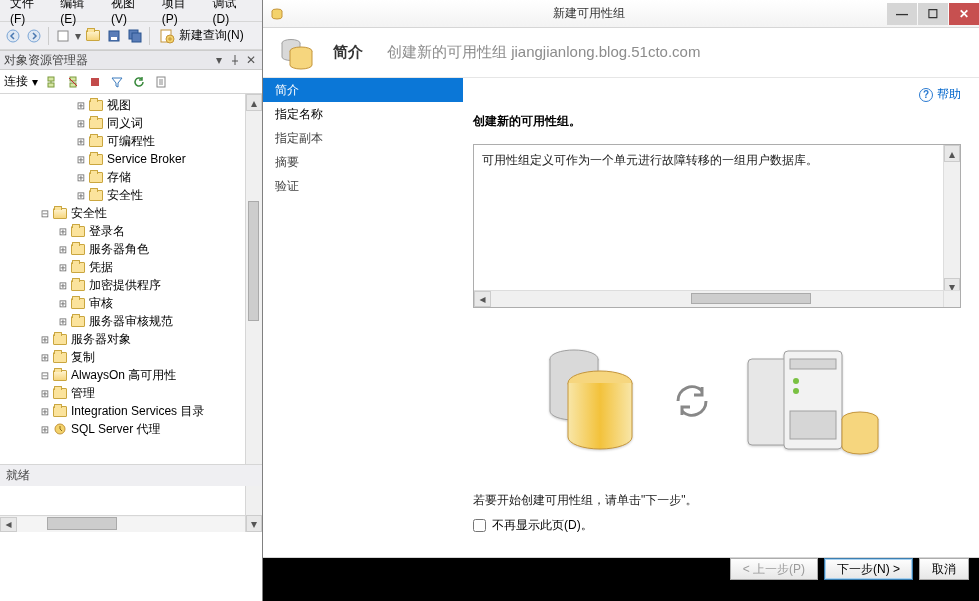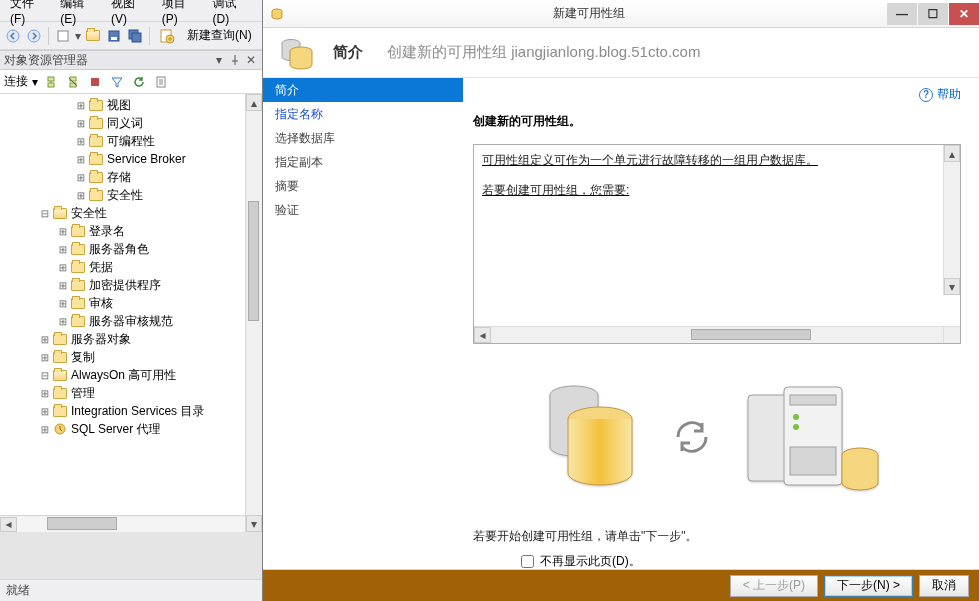--- a/index.html
+++ b/index.html
@@ -1,25 +1,25 @@
 <!DOCTYPE html>
 <html><head>
 <meta charset="utf-8">
 <style>
 * { margin:0; padding:0; box-sizing:border-box; font-family:"Microsoft YaHei","Segoe UI",Tahoma,sans-serif; font-size:12px; }
 body { width:979px; height:601px; overflow:hidden; background:#fff; position:relative; }
 
 
-.ssms { position:absolute; left:0; top:0; width:262px; height:601px; background:#e5e5e5; }
+.ssms { position:absolute; left:0; top:0; width:262px; height:486px; background:#fde047; }
 .menubar { height:22px; display:flex; align-items:center; gap:4px; padding:2px 6px; background:#efeff2; border-bottom:1px solid #d6d6d6; }
 .menubar span { padding:1px 4px; cursor:default; }
 .toolbar { height:28px; display:flex; align-items:center; gap:3px; padding:0 4px; background:#efeff2; border-bottom:1px solid #d6d6d6; }
 .tb-btn { width:18px; height:18px; display:flex; align-items:center; justify-content:center; }
 .tb-sep { width:1px; height:18px; background:#ccc; margin:0 2px; }
-.newquery { display:flex; align-items:center; gap:12px; padding:0 4px; }
+.newquery { display:flex; align-items:center; gap:4px; padding:0 4px; }
 
 .panel-header { height:20px; background:#e8e8ec; border-top:1px solid #ccc; border-bottom:1px solid #ccc; display:flex; align-items:center; padding:0 4px; color:#444; }
 .panel-header .spacer { flex:1; }
 .panel-header .ph-btn { width:14px; height:14px; margin-left:2px; display:flex; align-items:center; justify-content:center; color:#555; }
 
 .connect-bar { height:24px; background:#fff; border-bottom:1px solid #d6d6d6; display:flex; align-items:center; padding:0 4px; gap:4px; }
 .connect-bar .cb-btn { width:18px; height:18px; display:flex; align-items:center; justify-content:center; }
 
 .tree-wrap { position:relative; height:438px; background:#fff; overflow:hidden; display:flex; flex-direction:column; }
 .tree { flex:1; overflow:hidden; padding:2px 0 0 2px; }
@@ -50,50 +50,50 @@
 .titlebar .winbtn.max { background:#d6d6d6; color:#333; margin-left:1px; }
 .titlebar .winbtn.close { background:#c75050; color:#fff; margin-left:1px; }
 
 .header { height:50px; display:flex; align-items:center; padding:0 14px; gap:16px; border-bottom:1px solid #e6e6e6; }
 .header .hico { width:40px; height:40px; position:relative; }
 .header h1 { font-size:15px; font-weight:bold; color:#333; }
 .header .blog { font-size:15px; color:#8c8c8c; margin-left:8px; }
 
 .body { display:flex; height:495px; }
 .steps { width:200px; background:#fff; }
-.step { height:24px; display:flex; align-items:center; padding:0 12px; color:#1d4ed8; cursor:default; }
+.step { height:24px; display:flex; align-items:center; padding:0 12px; color:#000000; cursor:default; }
 .step.active { background:#0b77d7; color:#fff; }
 .step.plain { color:#444; }
 
 .content { flex:1; padding:8px 18px 0 10px; position:relative; }
 .content .toprow { display:flex; justify-content:flex-end; }
 .help { color:#0066cc; display:flex; align-items:center; gap:4px; }
 .help .hic { width:14px; height:14px; border:1px solid #2a7ad1; border-radius:50%; color:#2a7ad1; display:flex; align-items:center; justify-content:center; font-size:10px; font-weight:bold; }
 .content h2 { font-size:12px; font-weight:bold; margin:10px 0 14px 0; }
 
-.infobox { border:1px solid #adadad; height:200px; position:relative; overflow:hidden;text-decoration:underline; }
+.infobox { border:1px solid #adadad; height:164px; position:relative; overflow:hidden; }
 .infobox .inner { padding:6px 20px 6px 8px; line-height:18px; color:#222; height:150px; overflow:hidden; }
 .infobox ul { list-style:disc; margin-left:24px; }
 .infobox .vscroll { position:absolute; right:0; top:0; width:17px; height:150px; background:#f0f0f0; border-left:1px solid #ddd; display:flex; flex-direction:column; }
 .infobox .vscroll .va { height:17px; background:#e8e8e8; border:1px solid #ccc; display:flex; align-items:center; justify-content:center; color:#555; }
 .infobox .vscroll .vtrack { flex:1; }
 .infobox .hscroll2 { position:absolute; left:0; bottom:0; right:0; height:17px; background:#f0f0f0; border-top:1px solid #ddd; display:flex; }
 .infobox .hscroll2 .ha { width:17px; background:#e8e8e8; border:1px solid #ccc; display:flex; align-items:center; justify-content:center; color:#555; }
 .infobox .hscroll2 .htrack { flex:1; position:relative; }
 .infobox .hscroll2 .hthumb { position:absolute; left:200px; top:2px; width:120px; height:11px; background:#cdcdcd; border:1px solid #aaa; }
 .infobox .corner { position:absolute; right:0; bottom:0; width:17px; height:17px; background:#efefef; border-left:1px solid #ddd; border-top:1px solid #ddd; }
 
 .illust { height:150px; display:flex; align-items:center; justify-content:center; gap:22px; margin-top:18px; }
 .il-db, .il-srv { filter:drop-shadow(0 1px 1px rgba(0,0,0,0.2)); }
 
 .hint { margin-top:16px; color:#222; }
-.chk { margin-top:8px; display:flex; align-items:center; gap:6px;margin-left:48px; }
+.chk { margin-top:8px; display:flex; align-items:center; gap:6px; }
 .chk input { width:13px; height:13px; }
 
-.footer { position:absolute; left:0; bottom:0; right:0; height:32px; border-top:1px solid #d6d6d6; display:flex; align-items:center; justify-content:flex-end; gap:6px; padding:0 10px; background:#a16207; }
+.footer { position:absolute; left:0; bottom:0; right:0; height:44px; border-top:1px solid #d6d6d6; display:flex; align-items:flex-start; justify-content:flex-end; gap:6px; padding:0 10px; background:#000000; }
 .btn { height:22px; padding:0 12px; background:linear-gradient(#fefefe,#e7e7e7); border:1px solid #acacac; display:flex; align-items:center; }
 .btn.disabled { color:#9a9a9a; }
 .btn.primary { border:1px solid #3c7fb1; box-shadow:inset 0 0 0 1px #a7d1f0; }
 
 .vscroll-right { position:absolute; right:0; top:0; width:17px; bottom:0; background:#f0f0f0; border-left:1px solid #d6d6d6; display:flex; flex-direction:column; }
 .vscroll-right .va { height:17px; background:#e8e8e8; border:1px solid #ccc; display:flex; align-items:center; justify-content:center; color:#555; }
 .vscroll-right .vtrack { flex:1; position:relative; }
 .vscroll-right .vthumb { position:absolute; top:90px; left:2px; width:11px; height:120px; background:#cdcdcd; border:1px solid #aaa; }
 
 svg { display:block; }
@@ -411,40 +411,38 @@
       </svg>
     </div>
     <h1>简介</h1>
     <span class="blog">创建新的可用性组 jiangjianlong.blog.51cto.com</span>
   </div>
 
   <div class="body">
     <div class="steps" id="steps">
         <div class="step active">简介</div>
         <div class="step">指定名称</div>
-        <div class="step plain">选择数据库</div>
         <div class="step plain">指定副本</div>
         <div class="step plain">摘要</div>
         <div class="step plain">验证</div>
       </div>
 
     <div class="content">
       <div class="toprow">
         <div class="help">
           <div class="hic">?</div>
           <span>帮助</span>
         </div>
       </div>
       <h2>创建新的可用性组。</h2>
 
       <div class="infobox">
         <div class="inner">
           <div>可用性组定义可作为一个单元进行故障转移的一组用户数据库。</div>
           <div style="height:12px;"></div>
-          <div>若要创建可用性组，您需要:</div>
         </div>
         <div class="vscroll">
           <div class="va">▴</div>
           <div class="vtrack"></div>
           <div class="va">▾</div>
         </div>
         <div class="hscroll2">
           <div class="ha">◂</div>
           <div class="htrack">
               <div class="hthumb"></div>

